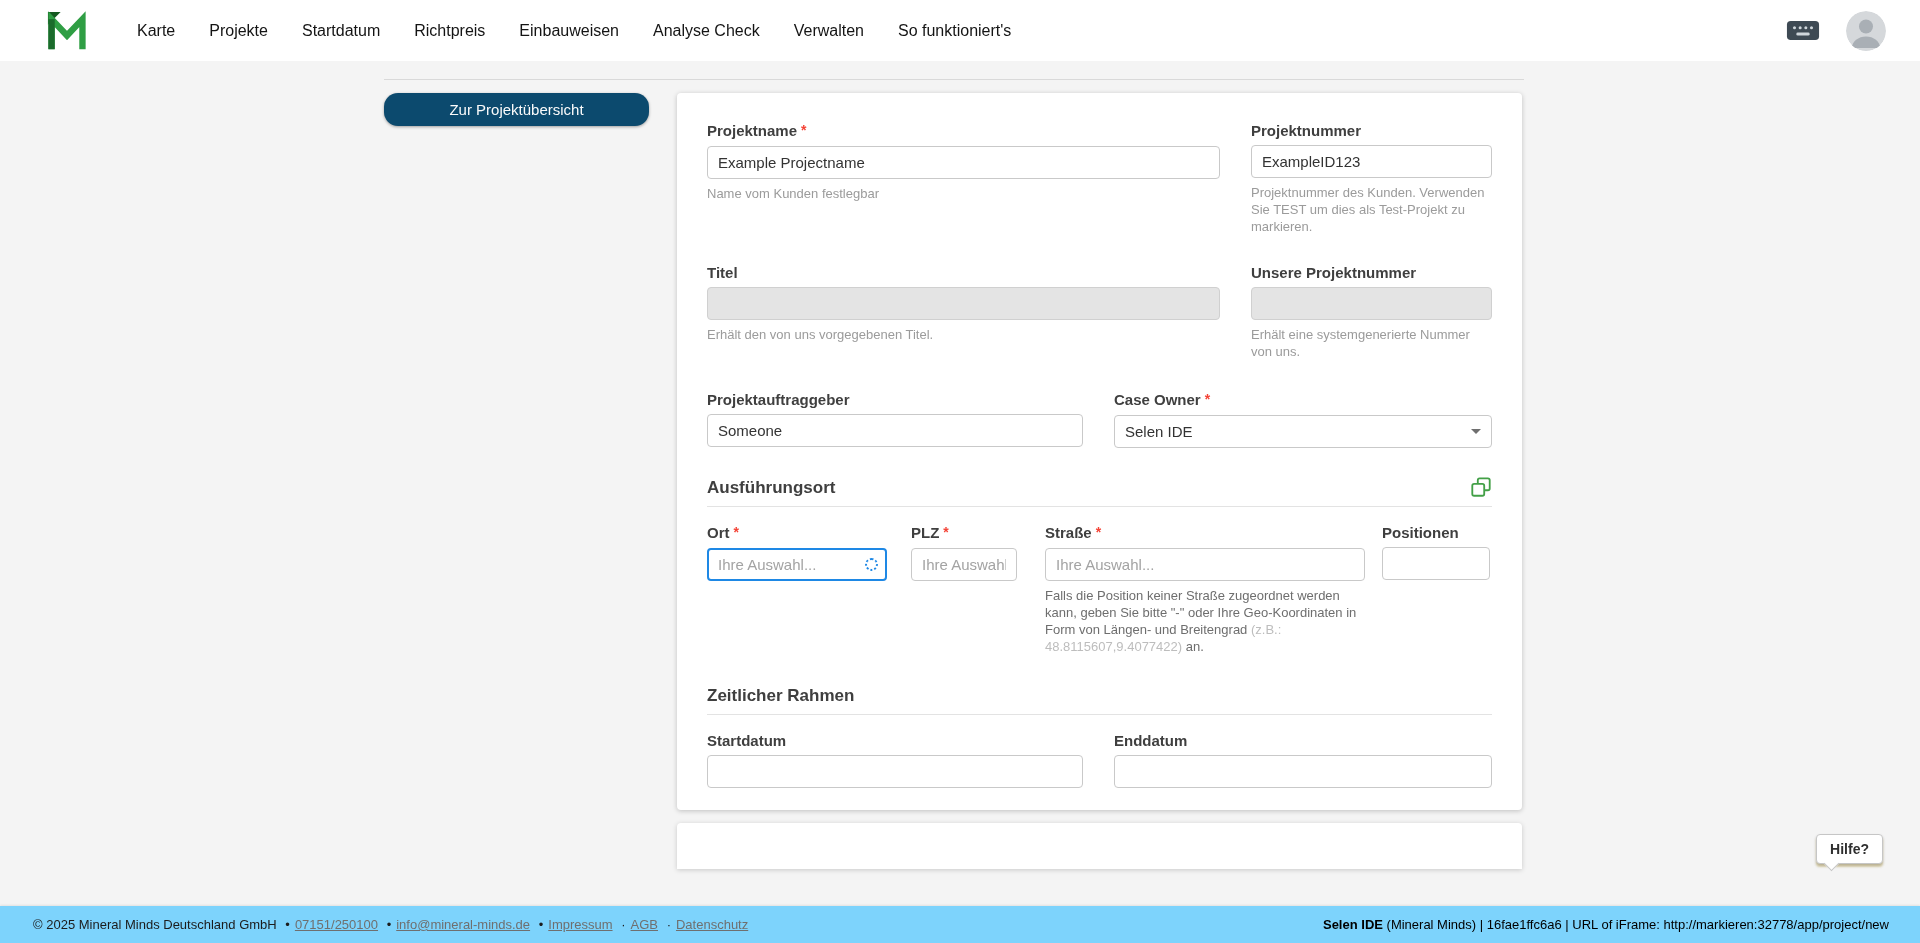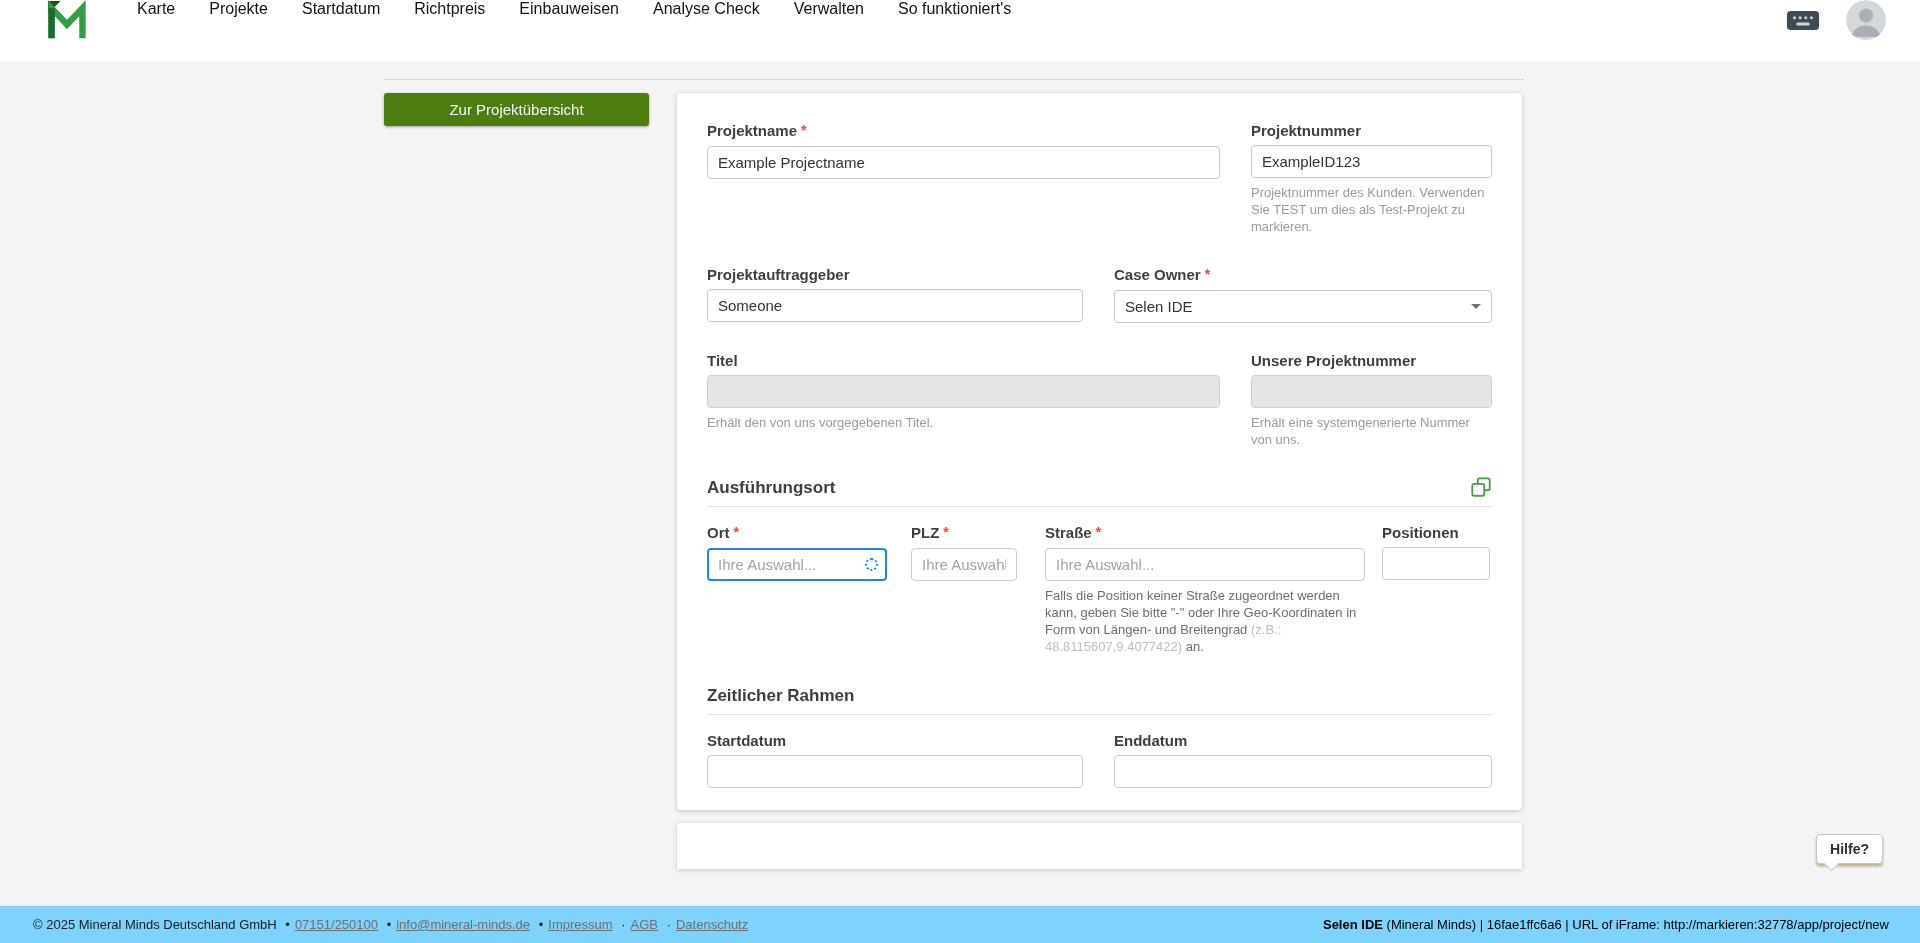--- a/index.html
+++ b/index.html
@@ -7,40 +7,40 @@
   body {
     width:1920px; height:943px;
     display:flex; flex-direction:column;
     font-family:"Liberation Sans", sans-serif;
     background:#f4f4f4; overflow:hidden; color:#333;
   }
 
   
   .navbar {
     height:61px; background:#fff; flex-shrink:0;
-    display:flex; align-items:flex-start; padding:0 34px 0 45px;
+    display:flex; align-items:center; padding:0 34px 0 45px;
   }
   .logo { width:44px; height:40px; margin-right:48px; display:flex; align-items:center; }
   .nav-items { display:flex; align-items:center; gap:34px; }
   .nav-item { font-size:16px; color:#141414; text-decoration:none; cursor:pointer; white-space:nowrap; }
   .nav-right { margin-left:auto; display:flex; align-items:center; gap:26px; }
   .kb-icon { display:flex; cursor:pointer; }
   .avatar { width:40px; height:40px; border-radius:50%; overflow:hidden; display:flex; cursor:pointer; }
 
   
   main { flex:1; position:relative; overflow:hidden; }
   .content { width:1140px; margin-left:384px; }
   .page-title { font-size:28px; line-height:34px; font-weight:700; color:#2b2b2b; margin:40px 0 0 0; }
   .title-divider { border:none; border-top:1px solid #d9d9d9; margin:18px 0 0 0; }
   .layout-row { display:flex; align-items:flex-start; margin-top:13px; }
   .left-col { width:293px; flex-shrink:0; }
   .back-btn {
-    width:265px; height:33px; background:#4d7c0f; color:#fbfbfb;
+    width:265px; height:33px; background:#0c4a6e; color:#fbfbfb;
     font-family:"Liberation Sans", sans-serif; font-size:15px;
-    border:none; border-radius:3px; box-shadow:0 1px 3px rgba(0,0,0,.35); cursor:pointer;
+    border:none; border-radius:14px; box-shadow:0 1px 3px rgba(0,0,0,.35); cursor:pointer;
   }
 
   .card {
     width:845px; background:#fff; border-radius:4px;
     box-shadow:0 1px 5px rgba(0,0,0,.22);
     padding:28px 30px 22px 30px;
   }
   .card-sliver {
     width:845px; height:46px; margin:13px 0 0 293px;
     background:#fff; border-radius:4px 4px 0 0; box-shadow:0 1px 5px rgba(0,0,0,.18);
@@ -170,54 +170,55 @@
       </div>
 
       <div class="card">
 
         <div class="form-row">
           <div class="w513">
             <div class="label">
               <span>Projektname</span><span class="req">*</span>
             </div>
             <input class="input" value="Example Projectname" style="">
+            <div class="hint">Name vom Kunden festlegbar</div>
           </div>
           <div class="w241 ml31">
             <div class="label">Projektnummer</div>
             <input class="input" value="ExampleID123" style="">
             <div class="hint">Projektnummer des Kunden. Verwenden Sie TEST um dies als Test-Projekt zu markieren.</div>
-          </div>
-        </div>
-
-        <div class="form-row mt30">
-          <div class="w376">
-            <div class="label">Projektauftraggeber</div>
-            <input class="input" value="Someone" style="">
-          </div>
-          <div class="w378 ml31">
-            <div class="label">
-              <span>Case Owner</span><span class="req">*</span>
-            </div>
-            <div class="select">
-              <span>Selen IDE</span>
-              <span class="caret"></span>
-            </div>
           </div>
         </div>
 
         <div class="form-row mt28">
           <div class="w513">
             <div class="label">Titel</div>
             <input class="input input-disabled" disabled="" style="">
             <div class="hint">Erhält den von uns vorgegebenen Titel.</div>
           </div>
           <div class="w241 ml31">
             <div class="label">Unsere Projektnummer</div>
             <input class="input input-disabled" disabled="" style="">
             <div class="hint">Erhält eine systemgenerierte Nummer von uns.</div>
+          </div>
+        </div>
+
+        <div class="form-row mt30">
+          <div class="w376">
+            <div class="label">Projektauftraggeber</div>
+            <input class="input" value="Someone" style="">
+          </div>
+          <div class="w378 ml31">
+            <div class="label">
+              <span>Case Owner</span><span class="req">*</span>
+            </div>
+            <div class="select">
+              <span>Selen IDE</span>
+              <span class="caret"></span>
+            </div>
           </div>
         </div>
 
         <div class="section-header sec-mt">
           <span class="section-title">Ausführungsort</span>
           <span class="copy-btn">
             <svg width="22" height="22" viewBox="0 0 24 24">
               <rect x="8.5" y="2.5" width="13" height="13" rx="2" fill="none" stroke="#43a047" stroke-width="2"></rect>
               <rect x="2.5" y="8.5" width="13" height="13" rx="2" fill="#fff" stroke="#43a047" stroke-width="2"></rect>
             </svg>

